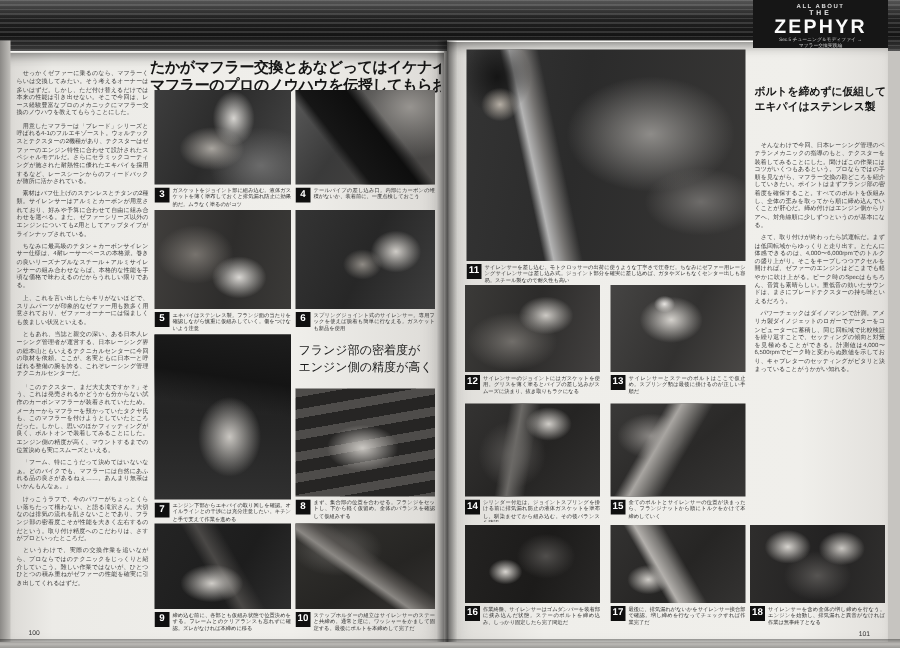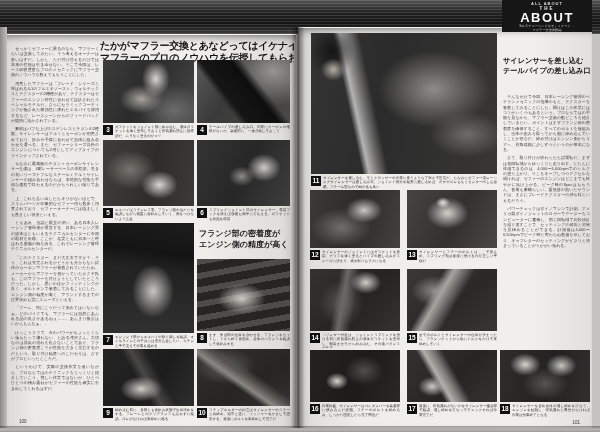--- a/index.html
+++ b/index.html
@@ -31,21 +31,21 @@
   .logo{position:absolute;left:502px;top:0;width:90px;height:32px;z-index:3;
     background:#161616;color:#f2f2f2;text-align:center;padding-top:1px;overflow:hidden;}
   .logo .pre{display:block;font-size:4px;letter-spacing:1px;font-weight:bold;color:#ddd;}
   .logo .the{display:block;font-size:4.5px;letter-spacing:2px;font-weight:bold;color:#eee;}
   .logo .ttl{display:block;font-size:13px;line-height:13px;font-weight:bold;letter-spacing:1.5px;color:#fafafa;}
   .logo .sub,.logo .sub2{display:block;font-size:3.2px;line-height:4px;color:#c8c8c8;}
 
   
   .hl-main{position:absolute;left:94px;top:5px;width:194px;font-weight:bold;color:#141414;
     font-size:10px;line-height:11.5px;letter-spacing:-.3px;white-space:nowrap;overflow:hidden;}
-  .hl-mid{position:absolute;font-weight:bold;color:#1a1a1a;font-size:8px;line-height:10.5px;}
+  .hl-mid{position:absolute;font-weight:normal;color:#1a1a1a;font-size:8px;line-height:10.5px;}
   .hl-right{position:absolute;font-weight:bold;color:#141414;font-size:7.2px;line-height:9.5px;white-space:nowrap;overflow:hidden;}
 
   
   .bodycol{position:absolute;overflow:hidden;}
   .bodycol p{margin:0 0 3px;font-size:4px;line-height:5.3px;color:#3c3c3c;text-align:justify;}
 
   .pagenum{position:absolute;font-size:4.5px;color:#333;}
 
   
   .photo{position:absolute;background:#2a2a2a;overflow:hidden;}
@@ -153,22 +153,22 @@
   </div>
 
   <div class="page page-right">
     <figure class="photo ph11" style="left:13px;top:5px;width:186px;height:141px;margin:0"></figure>
     <div class="cap" style="left:13px;top:148px;width:186px;height:14px">
       <span class="num">11</span>
       <span class="ctxt">サイレンサーを差し込む。モトクロッサーの出荷に使うような丁寧さで圧巻だ。ちなみにゼファー用レーシングサイレンサーは差し込み式。ジョイント部分を確実に差し込めば、ガタやズレもなくセンター出しも容易。スチール製なので耐久性も高い</span>
     </div>
 
     <div class="hl-right" style="left:205px;top:28px;width:88px">
-      <div>サイレンサーを差し込む</div>
-      <div>テールパイプの差し込み口</div>
+      <div>ボルトを締めずに仮組して</div>
+      <div>エキパイはステンレス製</div>
     </div>
 
     <div class="bodycol" style="left:205px;top:66px;width:87px;height:240px">
       <p>　そんなわけで今回、日本レーシング管理のベテランメカニックの指導のもと、テクスターを装着してみることにした。聞けばこの作業にはコツがいくつもあるという。プロならではの手順を見ながら、マフラー交換の勘どころを紹介していきたい。ポイントはまずフランジ部の密着度を確保すること。すべてのボルトを仮組みし、全体の歪みを取ってから順に締め込んでいくことが肝心だ。締め付けはエンジン側からリアへ、対角線順に少しずつというのが基本になる。</p>
       <p>　さて、取り付けが終わったら試運転だ。まずは低回転域からゆっくりと走り出す。とたんに体感できるのは、4,000〜6,000rpmでのトルクの盛り上がり。そこをキープしつつアクセルを開ければ、ゼファーのエンジンはどこまでも軽やかに吹け上がる。ピーク時のSpecはもちろん、音質も素晴らしい。重低音の効いたサウンドは、まさにブレードテクスターの持ち味といえるだろう。</p>
       <p>　パワーチェックはダイノマシンで計測。アメリカ製ダイノジェットのロガーでデーターをコンピューターに蓄積し、同じ回転域で比較検証を繰り返すことで、セッティングの傾向と対策を見極めることができる。計測値は4,000〜6,500rpmでピーク時と変わらぬ数値を示しており、キャブレターのセッティングがピタリと決まっていることがうかがい知れる。</p>
     </div>
 
     <figure class="photo ph12" style="left:12px;top:162px;width:90px;height:58px;margin:0"></figure>
     <div class="cap" style="left:12px;top:222px;width:90px;height:16px">
@@ -209,19 +209,19 @@
     </div>
 
     <div class="pagenum" style="right:12px;bottom:3px">101</div>
   </div>
 
   <div class="gutter"></div>
 
   <div class="logo">
     <span class="pre">ALL ABOUT</span>
     <span class="the">THE</span>
-    <span class="ttl">ABOUT</span>
+    <span class="ttl">ZEPHYR</span>
     <span class="sub">Sec.5 チューニング＆モディファイ →</span>
     <span class="sub2">マフラー交換実践編</span>
   </div>
 
   <div class="bottom-strip"></div>
 </div>
 
 </body></html>

